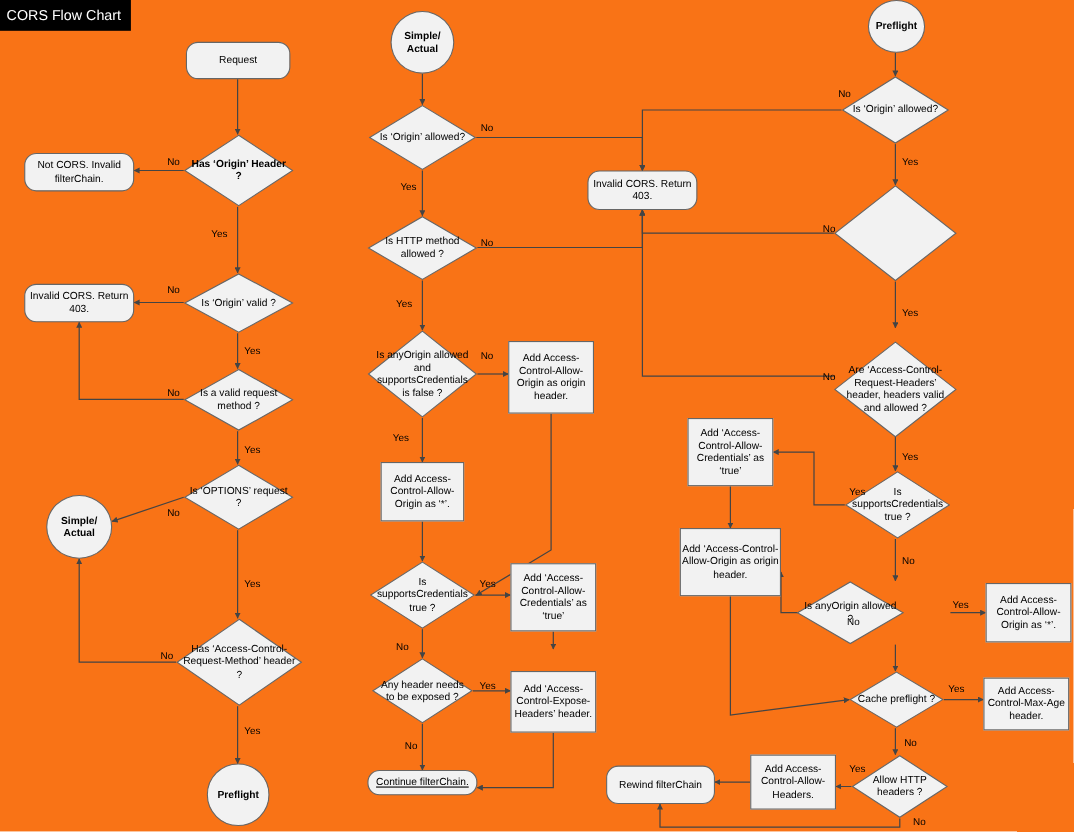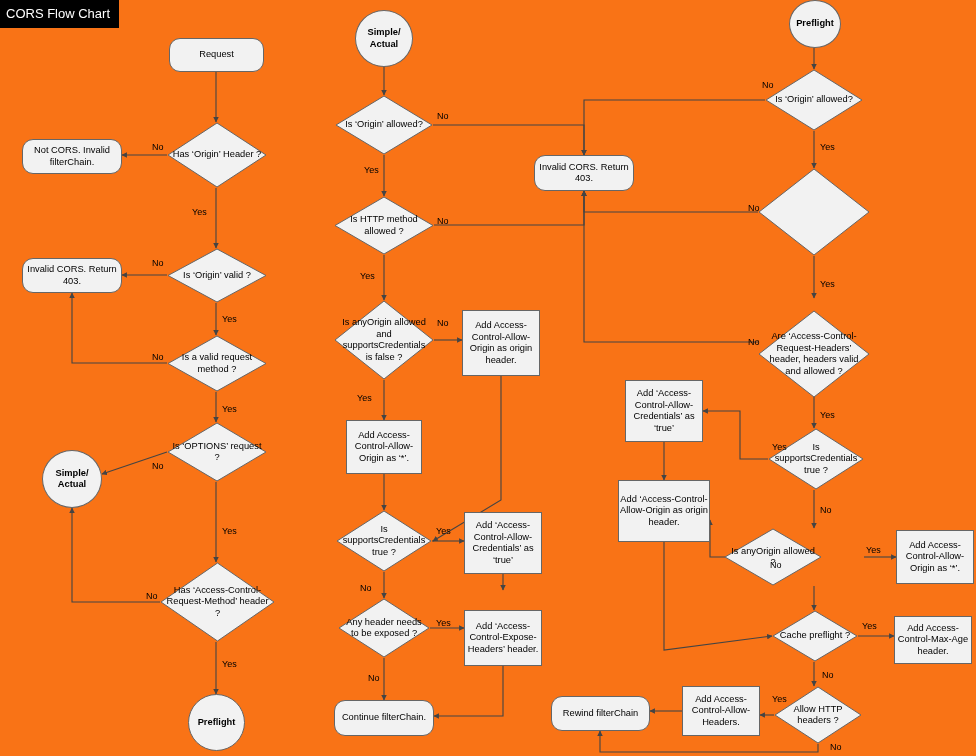--- a/index.html
+++ b/index.html
@@ -141,21 +141,21 @@
       <path d="M664,542 L664,650 L772,636" stroke-dasharray="0"></path>
     </g>
   </svg>
 
   <div class="title-badge">CORS Flow Chart</div>
 
   <div id="nodes">
       <div class="node rounded" style="left: 169px; top: 38px; width: 95px; height: 34px;">
         <span>Request</span>
       </div>
-      <div class="node diamond" style="left: 167px; top: 122px; width: 100px; height: 66px;">
+      <div class="node diamond" style="left: 167px; top: 122px; width: 100px; height: 66px; font-weight: bold;">
         <svg class="dia-shape" viewBox="0 0 100 66" preserveAspectRatio="none">
           <polygon points="50,1 99,33 50,65 1,33" fill="#f2f2f2" stroke="#666666" stroke-width="1"></polygon>
         </svg>
         <span class="dia-label">Has ‘Origin’ Header ?</span>
       </div>
       <div class="node rounded" style="left: 22px; top: 139px; width: 100px; height: 35px;">
         <span>Not CORS. Invalid filterChain.</span>
       </div>
       <div class="node diamond" style="left: 167px; top: 248px; width: 100px; height: 55px;">
         <svg class="dia-shape" viewBox="0 0 100 55" preserveAspectRatio="none">
@@ -231,21 +231,21 @@
       </div>
       <div class="node diamond" style="left: 338px; top: 598px; width: 92px; height: 60px;">
         <svg class="dia-shape" viewBox="0 0 92 60" preserveAspectRatio="none">
           <polygon points="46,1 91,30 46,59 1,30" fill="#f2f2f2" stroke="#666666" stroke-width="1"></polygon>
         </svg>
         <span class="dia-label">Any header needs to be exposed ?</span>
       </div>
       <div class="node rect" style="left: 464px; top: 610px; width: 78px; height: 56px;">
         <span>Add ‘Access-Control-Expose-Headers’ header.</span>
       </div>
-      <div class="node rounded" style="left: 334px; top: 700px; width: 100px; height: 36px;">
+      <div class="node rounded" style="left: 334px; top: 700px; width: 100px; height: 23px; text-decoration: underline;">
         <span>Continue filterChain.</span>
       </div>
       <div class="node ellipse" style="left: 789px; top: 0px; width: 52px; height: 48px;">
         <span>Preflight</span>
       </div>
       <div class="node diamond" style="left: 765px; top: 69px; width: 98px; height: 62px;">
         <svg class="dia-shape" viewBox="0 0 98 62" preserveAspectRatio="none">
           <polygon points="49,1 97,31 49,61 1,31" fill="#f2f2f2" stroke="#666666" stroke-width="1"></polygon>
         </svg>
         <span class="dia-label">Is ‘Origin’ allowed?</span>

